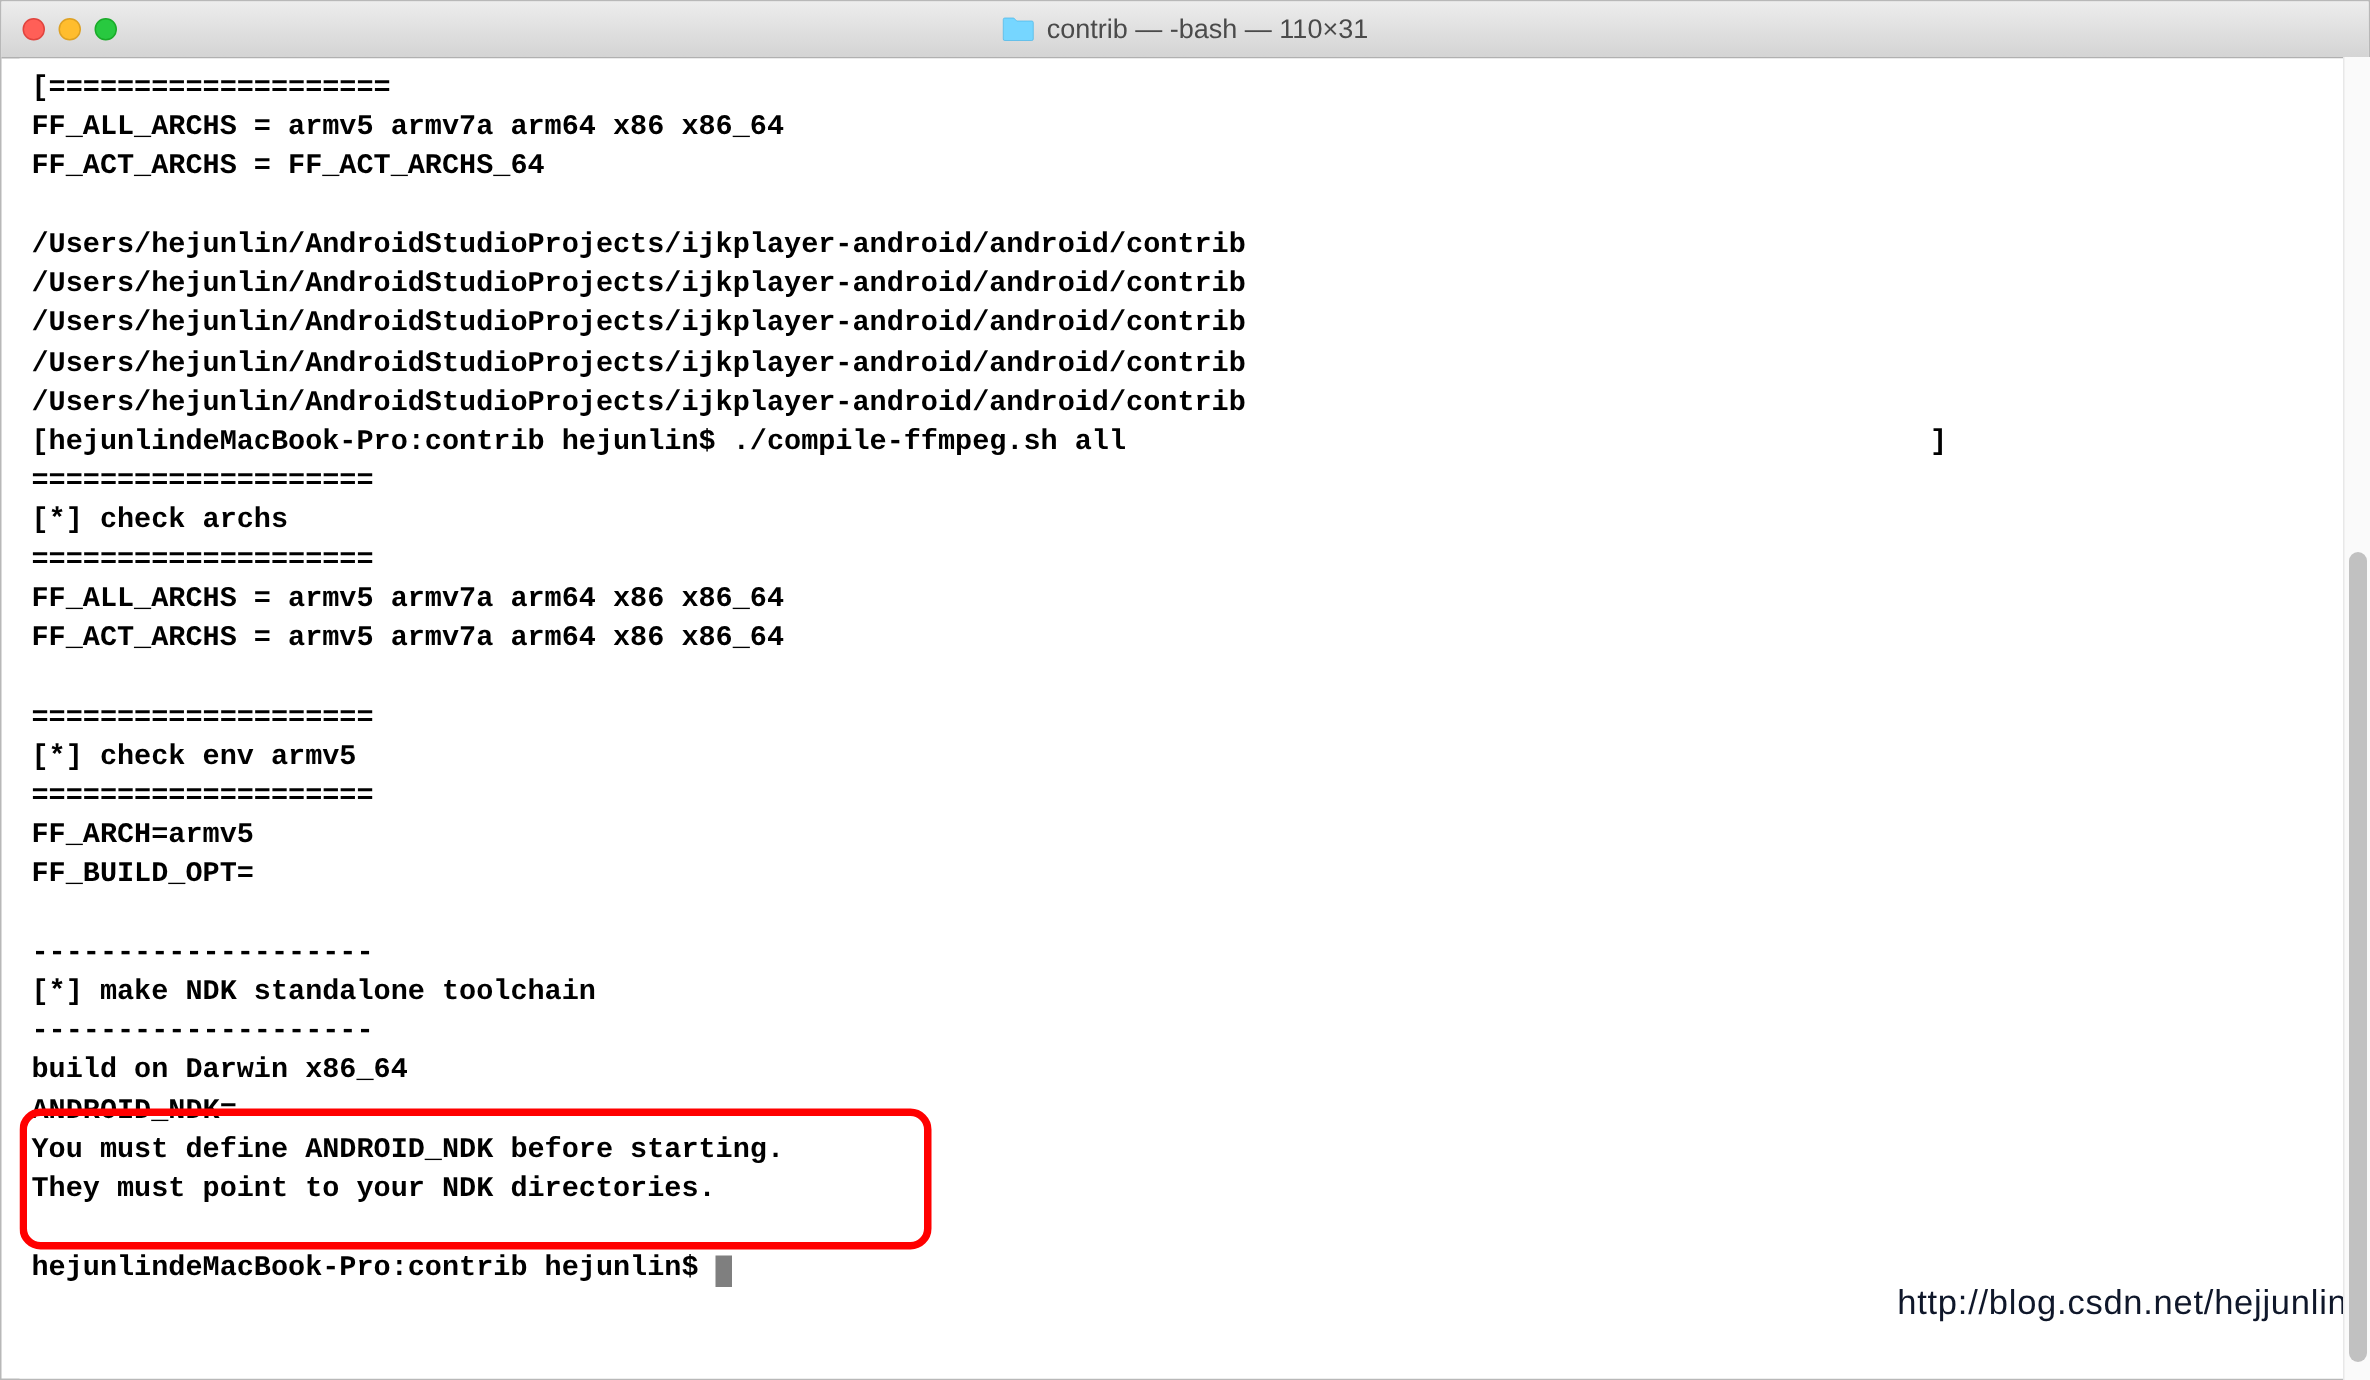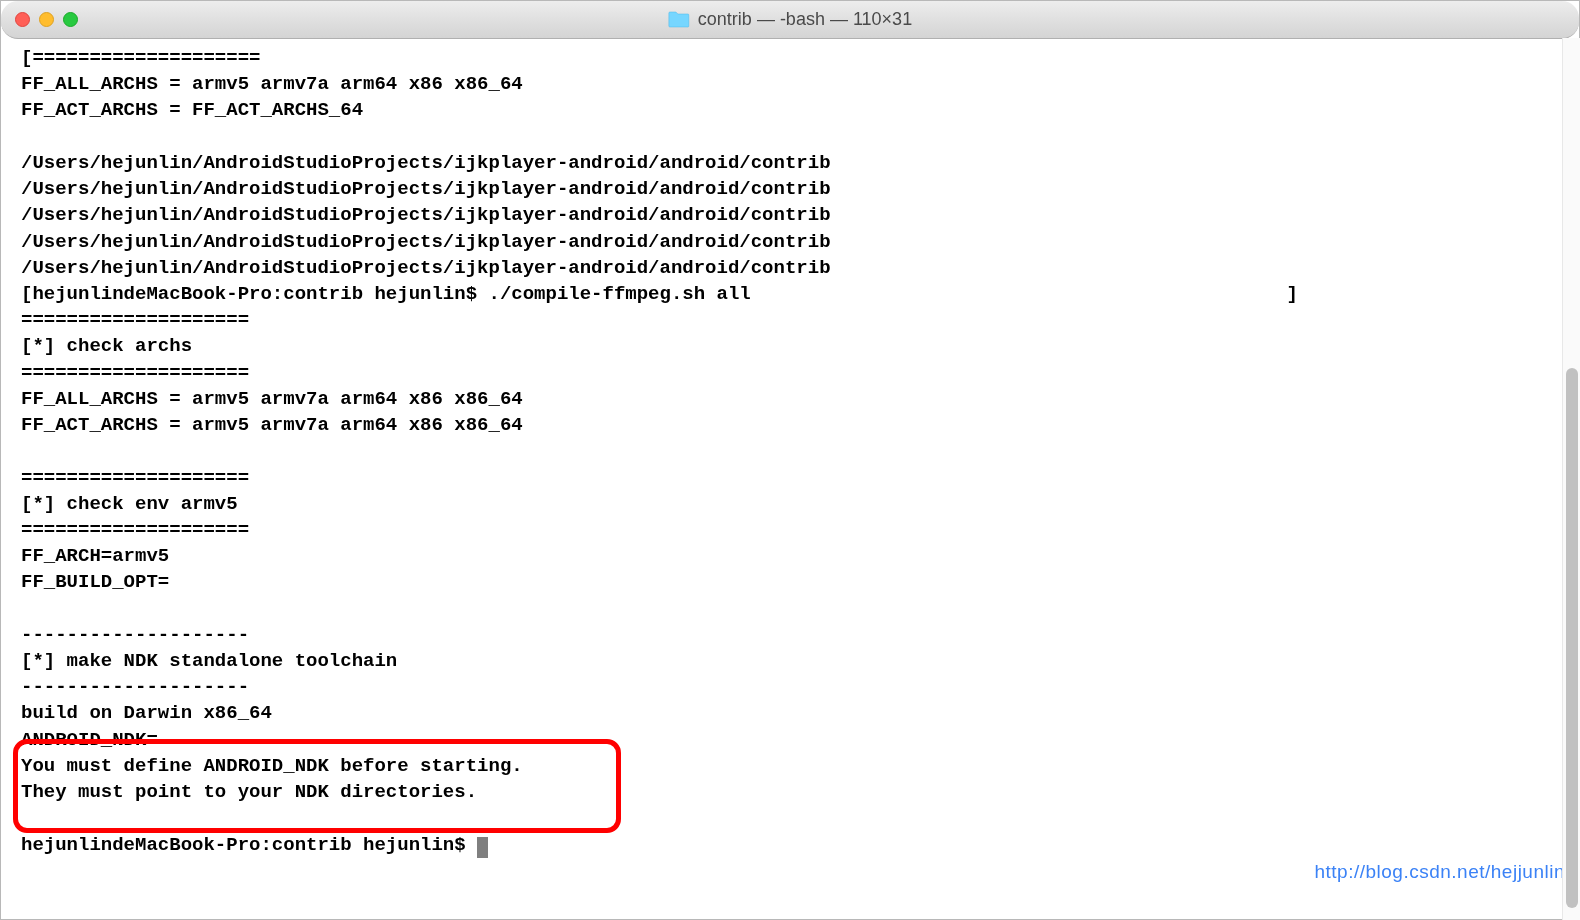--- a/index.html
+++ b/index.html
@@ -23,21 +23,20 @@
       border: 1px solid #b8b8b8;
     }
     .titlebar {
       height: 38px;
       background: linear-gradient(to bottom, #ededed 0%, #e0e0e0 50%, #d4d4d4 100%);
       border-bottom: 1px solid #b0b0b0;
       display: flex;
       align-items: center;
       padding: 0 14px;
       position: relative;
-      border-radius: 17px;
     }
     .traffic-lights {
       display: flex;
       gap: 9px;
       align-items: center;
     }
     .traffic-light {
       width: 15px;
       height: 15px;
       border-radius: 50%;
@@ -97,23 +96,23 @@
       left: 0px;
       top: 700px;
       width: 608px;
       height: 94px;
       pointer-events: none;
     }
     .watermark {
       position: absolute;
       right: 14px;
       bottom: 34px;
-      color: #3b82f6;
+      color: #0f172a;
       font-family: Arial, sans-serif;
-      font-size: 19px;
+      font-size: 23px;
       font-weight: 400;
       letter-spacing: 0.5px;
     }
     .cursor-block {
       display: inline-block;
       width: 11px;
       height: 21px;
       background: #7f7f7f;
       vertical-align: text-bottom;
       margin-bottom: -2px;

